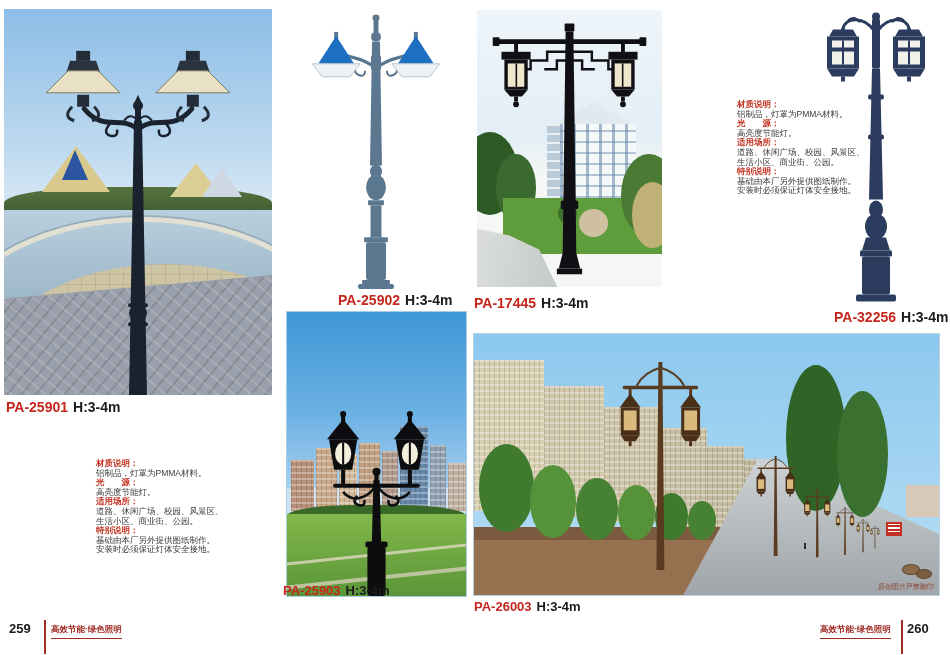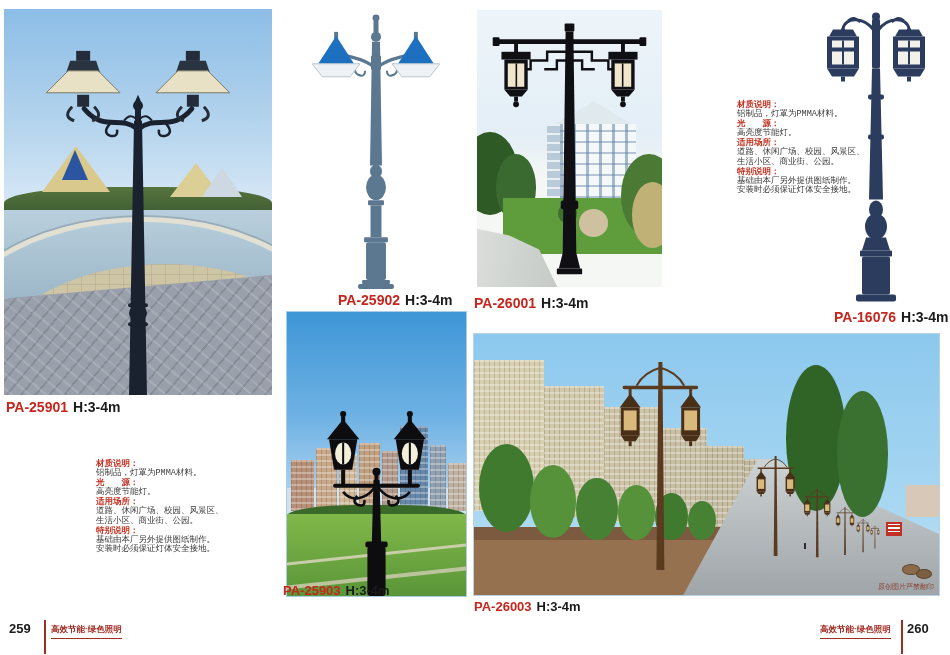--- a/index.html
+++ b/index.html
@@ -5,21 +5,21 @@
   html,body{margin:0;padding:0;background:#ffffff;}
   #page{position:relative;width:950px;height:655px;background:#ffffff;overflow:hidden;
         font-family:"Liberation Sans","DejaVu Sans",sans-serif;}
   .photo{position:absolute;overflow:hidden;background:#cfe2f0;}
   .abs{position:absolute;}
   .plabel{position:absolute;font-size:14px;font-weight:bold;white-space:nowrap;}
   .plabel .code{color:#c5261d;margin-right:5px;}
   .plabel .size{color:#1b1b1b;font-weight:bold;}
   .note{position:absolute;font-size:8.5px;line-height:9.6px;white-space:nowrap;}
   .note .nh{color:#c23222;font-weight:bold;}
-  .note .nb{color:#3a3a3a;font-family:Liberation Mono, monospace;}
+  .note .nb{color:#3a3a3a;}
   .specline{font-size:7.5px;font-weight:normal;margin-left:10px;}
   .specline .sl{color:#c23222;font-weight:bold;}
   .specline .st{color:#3a3a3a;}
   .pgnum{position:absolute;font-size:13px;font-weight:bold;color:#1b1b1b;}
   .vline{position:absolute;width:2px;height:34px;background:#9e2d24;}
   .slogan{position:absolute;font-size:8.5px;font-weight:bold;color:#9e2d24;
           border-bottom:1px solid #9e2d24;padding-bottom:2px;white-space:nowrap;}
   .bldg{position:absolute;
         background-image:
           repeating-linear-gradient(180deg, rgba(255,255,255,0.30) 0 2px, rgba(0,0,0,0) 2px 6px),
@@ -148,21 +148,21 @@
         <rect x="37.5" y="55" width="1.6" height="24" fill="#101014"></rect>
         <polygon points="26,82 50,82 44,89 32,89"></polygon>
         <rect x="36" y="89" width="4" height="5"></rect>
         <circle cx="38" cy="97" r="3"></circle>
       </g>
       <use href="#fretL" transform="translate(186,0) scale(-1,1)"></use>
       <use href="#lantL" transform="translate(186,0) scale(-1,1)"></use>
     </svg>
   </div>
   <div class="plabel" style="left:474px;top:295px;">
-    <span class="code">PA-26001</span><span class="size">H:3-4m</span>
+    <span class="code">PA-17445</span><span class="size">H:3-4m</span>
   </div>
 
   <div class="note" style="left:737px;top:100px;width:170px;">
     <div class="nh">材质说明：</div>
     <div class="nb">铝制品，灯罩为PMMA材料。</div>
     <div class="nh">光　　源：</div>
     <div class="nb">高亮度节能灯。</div>
     <div class="nh">适用场所：</div>
     <div class="nb">道路、休闲广场、校园、风景区、</div>
     <div class="nb">生活小区、商业街、公园。</div>
@@ -196,21 +196,21 @@
       <rect x="16" y="36" width="22" height="24" fill="#f2f2ea"></rect>
       <rect x="16" y="43" width="22" height="4" fill="#2b3c5e"></rect>
       <rect x="26" y="36" width="2" height="24" fill="#2b3c5e"></rect>
       <polygon points="11,64 43,64 38,72 16,72" fill="#2b3c5e"></polygon>
       <rect x="25" y="72" width="4" height="5" fill="#2b3c5e"></rect>
     </g>
     <use href="#armL4" transform="translate(120,0) scale(-1,1)"></use>
     <use href="#lantL4" transform="translate(120,0) scale(-1,1)"></use>
   </svg>
   <div class="plabel" style="left:834px;top:309px;">
-    <span class="code">PA-16076</span><span class="size">H:3-4m</span>
+    <span class="code">PA-32256</span><span class="size">H:3-4m</span>
   </div>
 
   <div class="note" style="left:96px;top:459px;width:210px;">
     <div class="nh">材质说明：</div>
     <div class="nb">铝制品，灯罩为PMMA材料。</div>
     <div class="nh">光　　源：</div>
     <div class="nb">高亮度节能灯。</div>
     <div class="nh">适用场所：</div>
     <div class="nb">道路、休闲广场、校园、风景区、</div>
     <div class="nb">生活小区、商业街、公园。</div>

